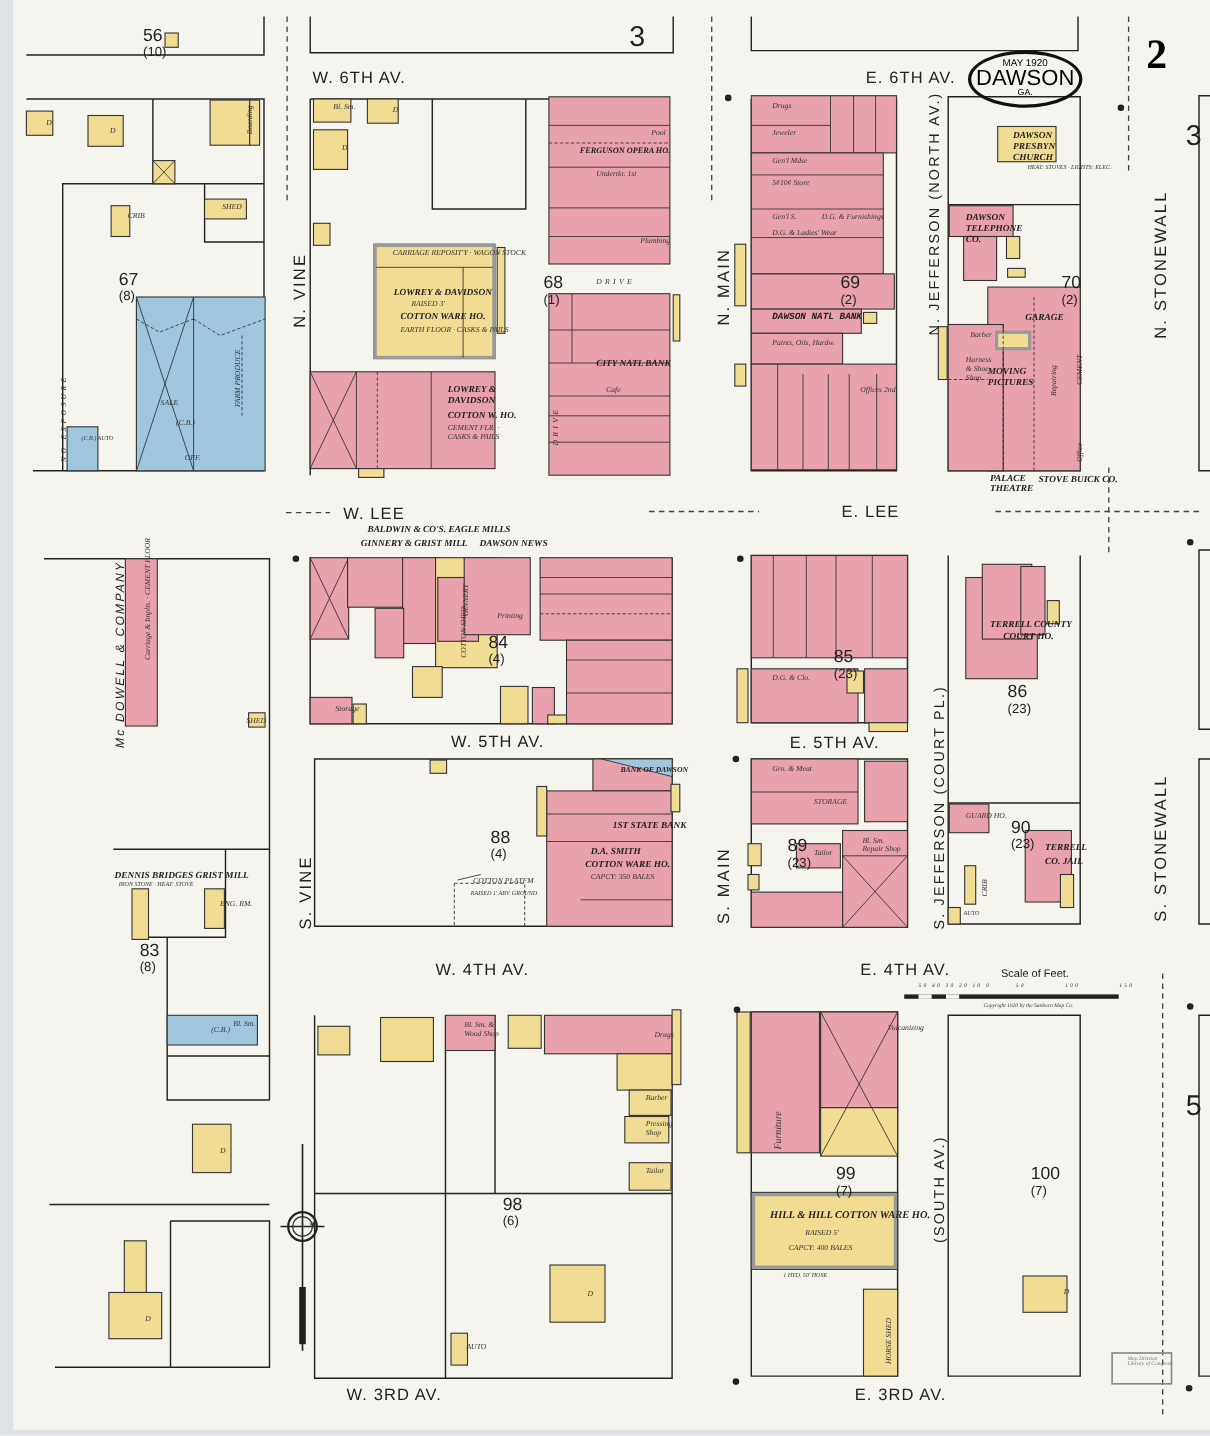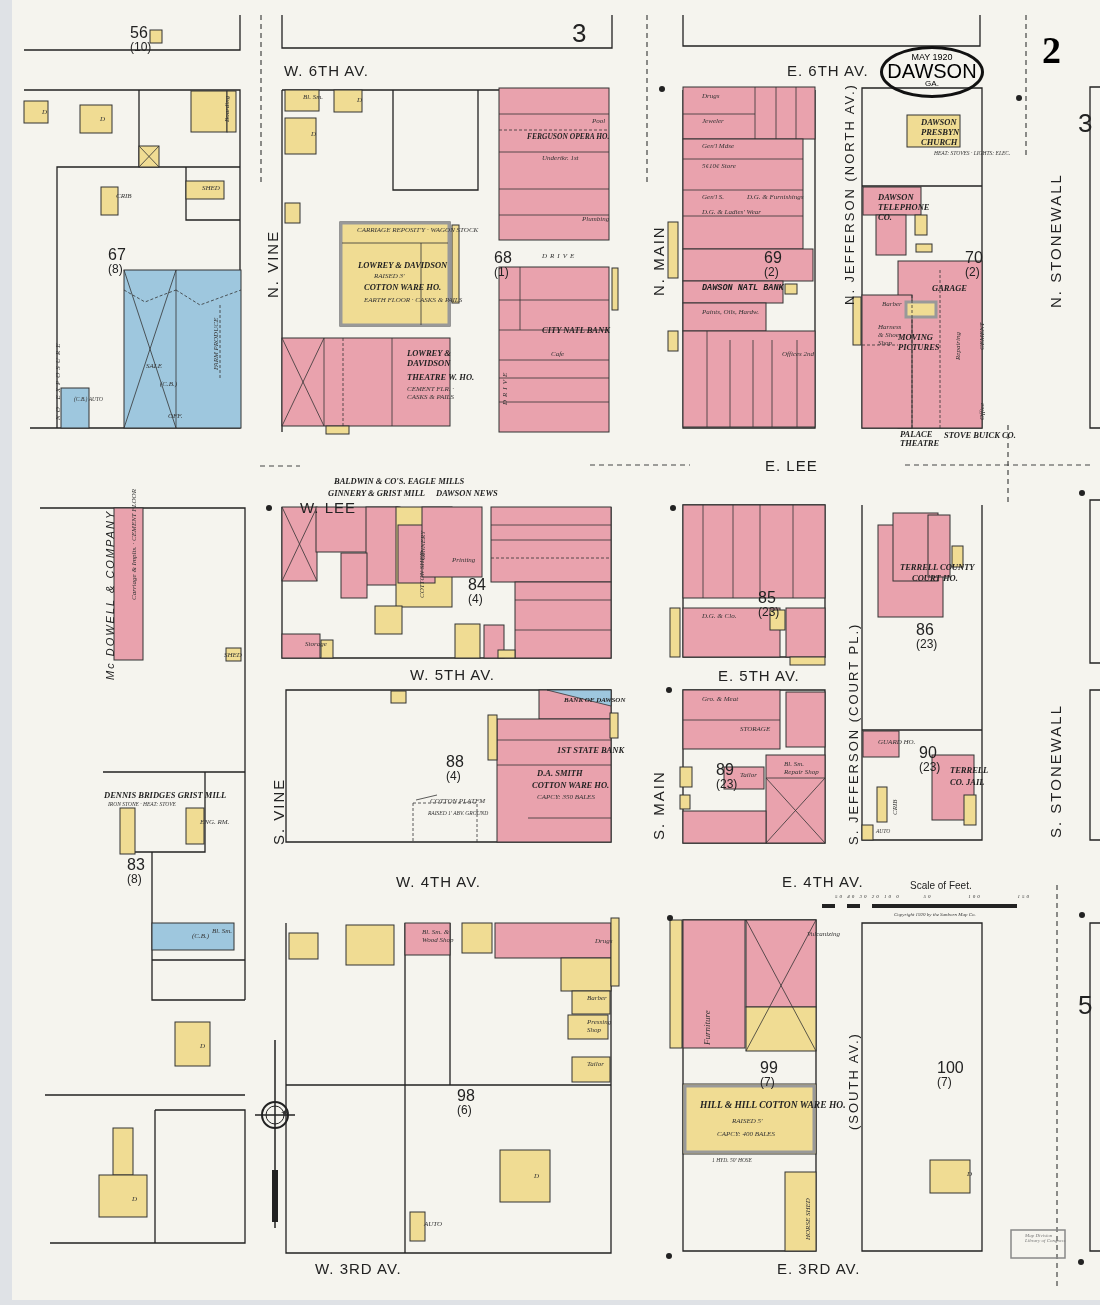--- a/index.html
+++ b/index.html
@@ -260,21 +260,21 @@
   <span class="s">GA.</span>
 </div>
 <div class="pgnum" style="left:1030px;top:28px;">2</div>
 <div class="adj" style="left:560px;top:18px;">3</div>
 <div class="adj" style="left:1066px;top:108px;">3</div>
 <div class="adj" style="left:1066px;top:990px;">5</div>
 <div class="lbl blk" style="left:118px;top:25px;"><span>56</span><small>(10)</small></div>
 
 <div class="lbl street" style="left:272px;top:62px;">W. 6TH AV.</div>
 <div class="lbl street" style="left:775px;top:62px;">E. 6TH AV.</div>
-<div class="lbl street" style="left:288px;top:459px;margin-top:40px;">W. LEE</div>
+<div class="lbl street" style="left:300px;top:459px;">W. LEE</div>
 <div class="lbl street" style="left:753px;top:457px;">E. LEE</div>
 <div class="lbl street" style="left:398px;top:666px;">W. 5TH AV.</div>
 <div class="lbl street" style="left:706px;top:667px;">E. 5TH AV.</div>
 <div class="lbl street" style="left:384px;top:873px;">W. 4TH AV.</div>
 <div class="lbl street" style="left:770px;top:873px;">E. 4TH AV.</div>
 <div class="lbl street" style="left:303px;top:1260px;">W. 3RD AV.</div>
 <div class="lbl street" style="left:765px;top:1260px;">E. 3RD AV.</div>
 <div class="lbl vstreet" style="left:252px;top:298px;">N. VINE</div>
 <div class="lbl vstreet" style="left:258px;top:845px;">S. VINE</div>
 <div class="lbl vstreet" style="left:638px;top:296px;">N. MAIN</div>
@@ -287,37 +287,37 @@
 <div class="lbl vstreet" style="left:92px;top:680px;font-size:11px;font-style:italic;">Mc DOWELL &amp; COMPANY</div>
 <div class="lbl vtiny" style="left:489px;top:405px;letter-spacing:3px;">DRIVE</div>
 <div class="lbl tiny" style="left:530px;top:252px;letter-spacing:3px;">DRIVE</div>
 <div class="lbl vtiny" style="left:42px;top:420px;letter-spacing:3px;">NO EXPOSURE</div>
 
 <div class="lbl blk" style="left:96px;top:247px;"><span>67</span><small>(8)</small></div>
 <div class="lbl blk" style="left:482px;top:250px;"><span>68</span><small>(1)</small></div>
 <div class="lbl blk" style="left:752px;top:250px;"><span>69</span><small>(2)</small></div>
 <div class="lbl blk" style="left:953px;top:250px;"><span>70</span><small>(2)</small></div>
 <div class="lbl blk" style="left:115px;top:857px;"><span>83</span><small>(8)</small></div>
-<div class="lbl blk" style="left:432px;top:577px;margin-left:24px;"><span>84</span><small>(4)</small></div>
+<div class="lbl blk" style="left:432px;top:577px;"><span>84</span><small>(4)</small></div>
 <div class="lbl blk" style="left:746px;top:590px;"><span>85</span><small>(23)</small></div>
 <div class="lbl blk" style="left:904px;top:622px;"><span>86</span><small>(23)</small></div>
 <div class="lbl blk" style="left:434px;top:754px;"><span>88</span><small>(4)</small></div>
 <div class="lbl blk" style="left:704px;top:762px;"><span>89</span><small>(23)</small></div>
 <div class="lbl blk" style="left:907px;top:745px;"><span>90</span><small>(23)</small></div>
 <div class="lbl blk" style="left:445px;top:1088px;"><span>98</span><small>(6)</small></div>
 <div class="lbl blk" style="left:748px;top:1060px;"><span>99</span><small>(7)</small></div>
 <div class="lbl blk" style="left:925px;top:1060px;"><span>100</span><small>(7)</small></div>
 
 <div class="lbl tiny" style="left:345px;top:226px;">CARRIAGE REPOSIT'Y · WAGON STOCK</div>
 <div class="lbl small" style="left:346px;top:260px;">LOWREY &amp; DAVIDSON</div>
 <div class="lbl tiny" style="left:362px;top:272px;">RAISED 3'</div>
 <div class="lbl small" style="left:352px;top:282px;">COTTON WARE HO.</div>
 <div class="lbl tiny" style="left:352px;top:296px;">EARTH FLOOR · CASKS &amp; PAILS</div>
 <div class="lbl small" style="left:395px;top:348px;width:50px;white-space:normal;">LOWREY &amp; DAVIDSON</div>
-<div class="lbl small" style="left:395px;top:372px;">THEATRE W. HO.</div>
+<div class="lbl small" style="left:395px;top:372px;">COTTON W. HO.</div>
 <div class="lbl tiny" style="left:395px;top:385px;width:50px;white-space:normal;">CEMENT FLR. · CASKS &amp; PAILS</div>
 <div class="lbl small" style="left:515px;top:132px;font-size:7.5px;">FERGUSON OPERA HO.</div>
 <div class="lbl tiny" style="left:530px;top:154px;">Undertkr. 1st</div>
 <div class="lbl small" style="left:530px;top:325px;">CITY NATL BANK</div>
 <div class="lbl small" style="left:690px;top:283px;font-family:Liberation Mono, monospace;">DAWSON NATL BANK</div>
 <div class="lbl small" style="left:909px;top:117px;width:48px;white-space:normal;line-height:10px;">DAWSON PRESBYN CHURCH</div>
 <div class="lbl tiny" style="left:922px;top:150px;font-size:5.5px;">HEAT: STOVES · LIGHTS: ELEC.</div>
 <div class="lbl small" style="left:866px;top:192px;width:60px;white-space:normal;line-height:10px;">DAWSON TELEPHONE CO.</div>
 <div class="lbl small" style="left:920px;top:283px;">GARAGE</div>
 <div class="lbl small" style="left:886px;top:332px;width:40px;white-space:normal;">MOVING PICTURES</div>

